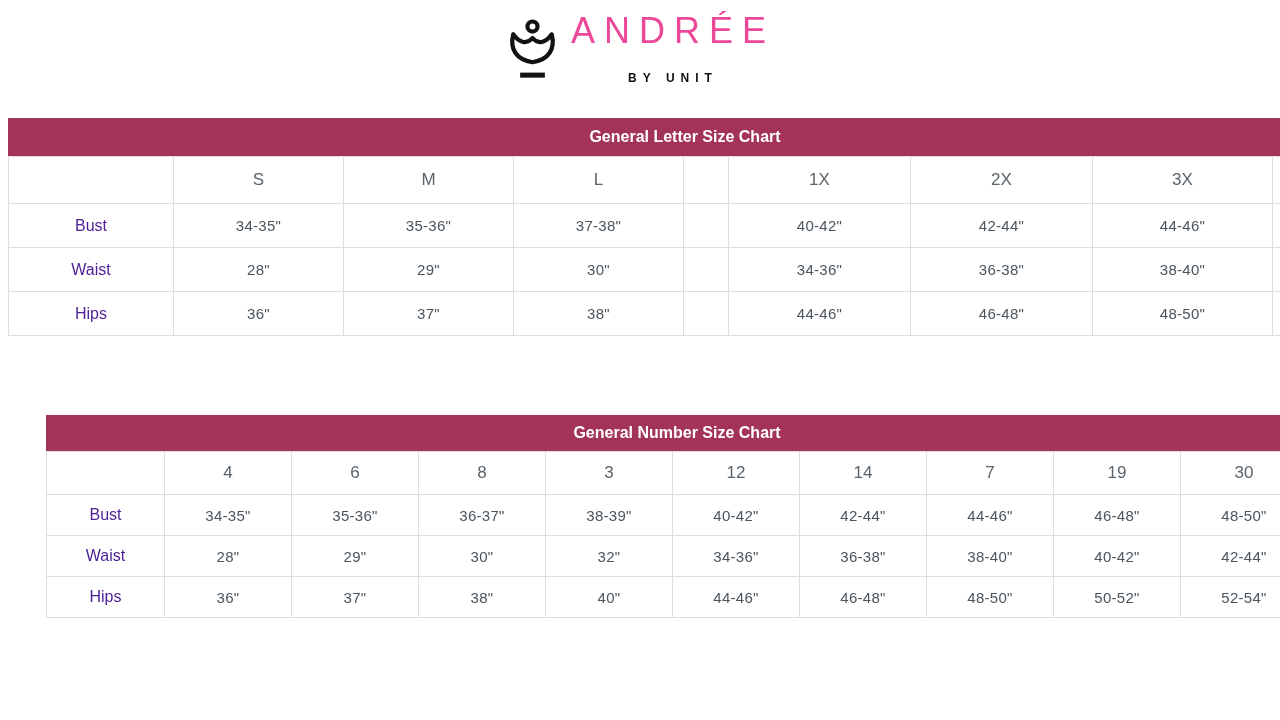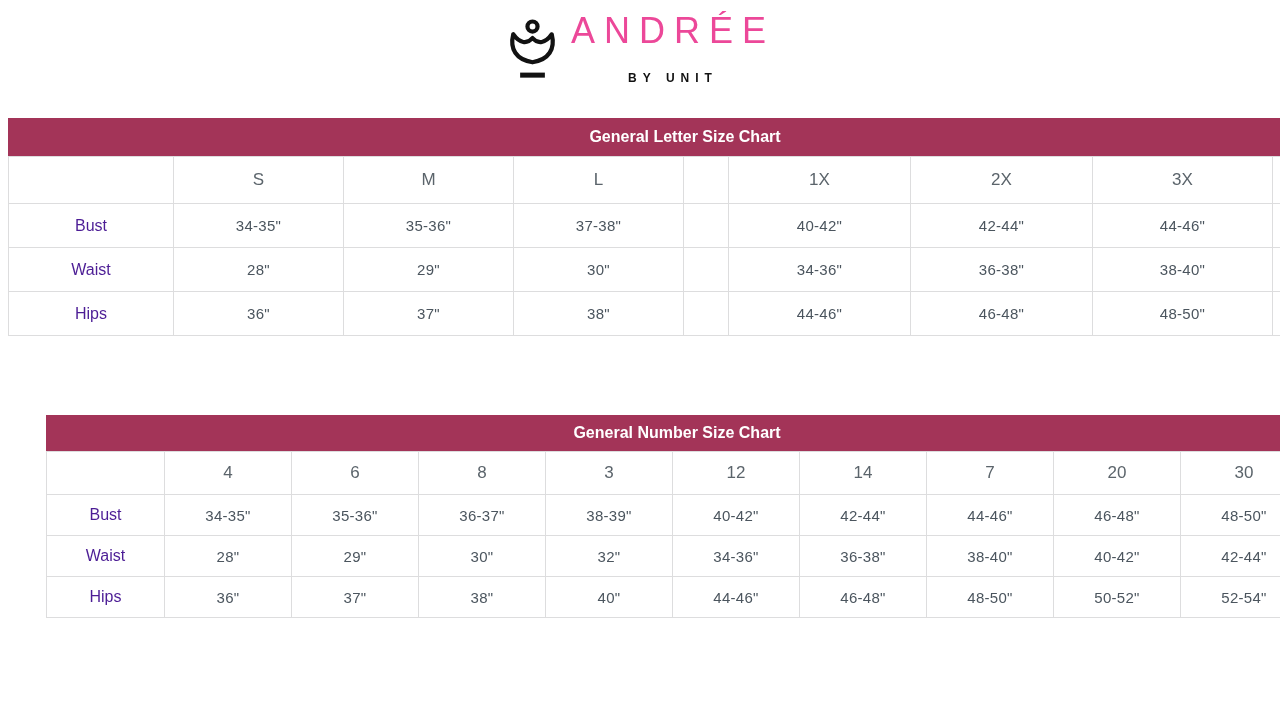--- a/index.html
+++ b/index.html
@@ -197,21 +197,21 @@
       <thead>
           <tr>
             <th></th>
             <th>4</th>
             <th>6</th>
             <th>8</th>
             <th>3</th>
             <th>12</th>
             <th>14</th>
             <th>7</th>
-            <th>20</th>
+            <th>19</th>
             <th>30</th>
           </tr>
         </thead>
       <tbody>
           <tr>
             <td class="row-label">Bust</td>
             <td>34-35"</td>
             <td>35-36"</td>
             <td>36-37"</td>
             <td>38-39"</td>

